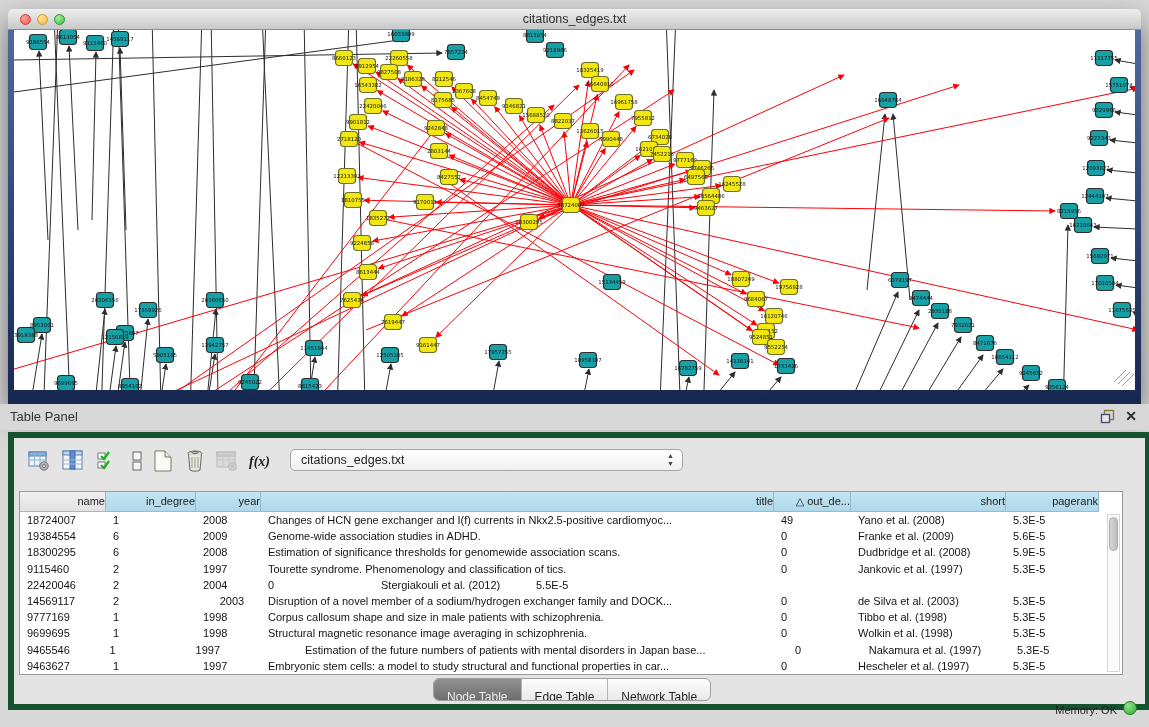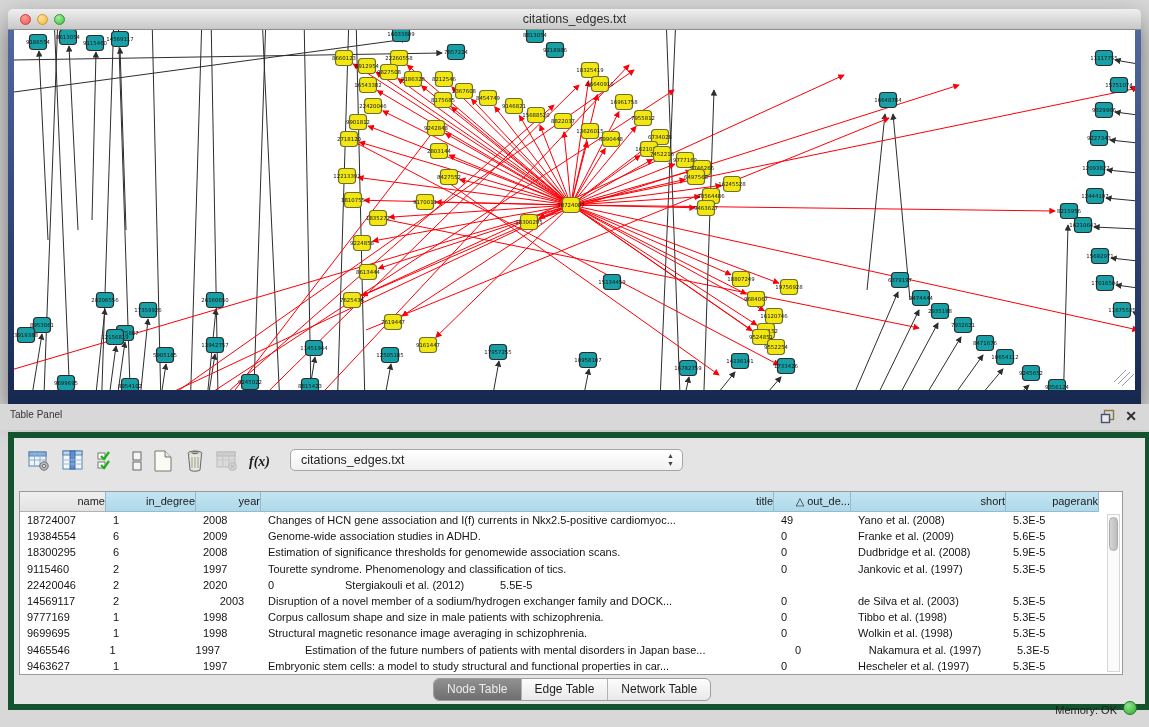--- a/index.html
+++ b/index.html
@@ -16,21 +16,21 @@
   .light.red{left:12px;background:radial-gradient(circle at 35% 30%,#ff9f99,#f1544b);border:1px solid #ce3e36}
   .light.yellow{left:29px;background:radial-gradient(circle at 35% 30%,#ffe2a0,#f5b43b);border:1px solid #d29a2b}
   .light.green{left:46px;background:radial-gradient(circle at 35% 30%,#a9eca0,#37bf3f);border:1px solid #2a9a31}
   .net-frame{position:absolute;left:0;top:21px;width:1133px;height:374px;
              background:linear-gradient(180deg,#51699f 0%,#33497e 45%,#16284f 100%)}
   .net-canvas{position:absolute;left:6px;top:0;width:1121px;height:360px;background:#ffffff;overflow:hidden}
   .net-canvas svg{display:block}
 
   
   .panel-bar{position:absolute;left:0;top:404px;width:1149px;height:26px;background:#d8d8d8}
-  .panel-bar .ptitle{position:absolute;left:10px;top:5px;font-size:10px;color:#333}
+  .panel-bar .ptitle{position:absolute;left:10px;top:5px;font-size:13px;color:#333}
   .float-btn{position:absolute;right:34px;top:5px;width:15px;height:15px}
   .close-btn{position:absolute;right:12px;top:3px;font-size:14px;font-weight:bold;color:#2b2b2b;line-height:18px}
 
   .panel-inner{position:absolute;left:8px;top:432px;width:1131px;height:266px;
                background:#e4e4e4;border:6px solid #14532d;box-sizing:content-box}
   .tbtn{position:absolute;top:8px;width:30px;height:30px;border:none;background:transparent;padding:0}
   .tbtn svg{display:block;margin:auto}
   .combo{position:absolute;left:276px;top:11px;width:393px;height:22px;border:1px solid #a6a6a6;border-radius:5px;
          background:linear-gradient(#ffffff,#f1f1f1);box-sizing:border-box}
   .combo .val{position:absolute;left:10px;top:0;font-size:12.5px;color:#222;line-height:20px}
@@ -45,21 +45,21 @@
   .hcell.first{background:linear-gradient(#f0f0f0,#e2e2e2);border-right:1px solid #93bccf;border-bottom:1px solid #b3b3b3}
   .tbody{position:absolute;left:0;top:20px;width:1079px}
   .trow{display:flex;height:16.2px;background:#fff}
   .cell{box-sizing:border-box;font-size:11px;line-height:16px;color:#141414;padding-left:7px;
         white-space:nowrap;overflow:hidden}
   .vscroll{position:absolute;right:2px;top:22px;width:13px;height:158px;background:#fbfbfb;border:1px solid #d6d6d6;box-sizing:border-box}
   .vthumb{margin:2px 1px;height:32px;background:linear-gradient(90deg,#d6d6d6,#bdbdbd);border:1px solid #aaaaaa;border-radius:6px}
 
   .tabbar{position:absolute;left:419px;top:240px;height:21px;display:flex;border:1px solid #9e9e9e;
           border-radius:6px;overflow:hidden;background:linear-gradient(#fdfdfd,#e9e9e9)}
-  .tab{font-size:12px;line-height:21px;padding:0 13px;color:#1e1e1e;border-right:1px solid #b3b3b3;white-space:nowrap}
+  .tab{font-size:12px;line-height:21px;padding:8px 13px;color:#1e1e1e;border-right:1px solid #b3b3b3;white-space:nowrap}
   .tab:last-child{border-right:none}
   .tab.selected{background:linear-gradient(#919191,#6e6e6e);color:#ececec}
 
   .memory{position:absolute;right:32px;top:704px;font-size:11px;color:#1e1e1e}
   .mem-dot{position:absolute;right:12px;top:701px;width:14px;height:14px;border-radius:50%;box-sizing:border-box;
            background:radial-gradient(circle at 35% 30%,#8fe48f,#2fae2f);border:1px solid #1d7a1d}
 </style>
 </head>
 <body>
 
@@ -708,21 +708,21 @@
         <div class="hcell" style="width: 513px;">title</div>
         <div class="hcell" style="width: 77px;">△ out_de...</div>
         <div class="hcell" style="width: 155px;">short</div>
         <div class="hcell" style="width: 93px;">pagerank</div>
       </div>
     <div class="tbody">
         <div class="trow">
           <div class="cell" style="width: 86px;">18724007</div>
           <div class="cell" style="width: 90px;">1</div>
           <div class="cell" style="width: 65px;">2008</div>
-          <div class="cell" style="width: 513px;">Changes of HCN gene association and I(f) currents in Nkx2.5-positive cardiomyoc...</div>
+          <div class="cell" style="width: 513px;">Changes of HCN gene exchanger and I(f) currents in Nkx2.5-positive cardiomyoc...</div>
           <div class="cell" style="width: 77px;">49</div>
           <div class="cell" style="width: 155px;">Yano et al. (2008)</div>
           <div class="cell" style="width: 93px;">5.3E-5</div>
         </div>
         <div class="trow">
           <div class="cell" style="width: 86px;">19384554</div>
           <div class="cell" style="width: 90px;">6</div>
           <div class="cell" style="width: 65px;">2009</div>
           <div class="cell" style="width: 513px;">Genome-wide association studies in ADHD.</div>
           <div class="cell" style="width: 77px;">0</div>
@@ -743,23 +743,23 @@
           <div class="cell" style="width: 90px;">2</div>
           <div class="cell" style="width: 65px;">1997</div>
           <div class="cell" style="width: 513px;">Tourette syndrome. Phenomenology and classification of tics.</div>
           <div class="cell" style="width: 77px;">0</div>
           <div class="cell" style="width: 155px;">Jankovic et al. (1997)</div>
           <div class="cell" style="width: 93px;">5.3E-5</div>
         </div>
         <div class="trow">
           <div class="cell" style="width: 86px;">22420046</div>
           <div class="cell" style="width: 90px;">2</div>
-          <div class="cell" style="width: 65px;">2020</div>
+          <div class="cell" style="width: 65px;">2004</div>
           <div class="cell" style="width: 77px;">0</div>
-          <div class="cell" style="width: 155px;">Stergiakouli et al. (2012)</div>
+          <div class="cell" style="width: 155px; margin-left: 36px;">Stergiakouli et al. (2012)</div>
           <div class="cell" style="width: 93px;">5.5E-5</div>
         </div>
         <div class="trow">
           <div class="cell" style="width: 86px;">14569117</div>
           <div class="cell" style="width: 90px;">2</div>
           <div class="cell" style="width: 65px; text-align: center;">2003</div>
           <div class="cell" style="width: 513px;">Disruption of a novel member of a sodium/hydrogen exchanger family and DOCK...</div>
           <div class="cell" style="width: 77px;">0</div>
           <div class="cell" style="width: 155px;">de Silva et al. (2003)</div>
           <div class="cell" style="width: 93px;">5.3E-5</div>

